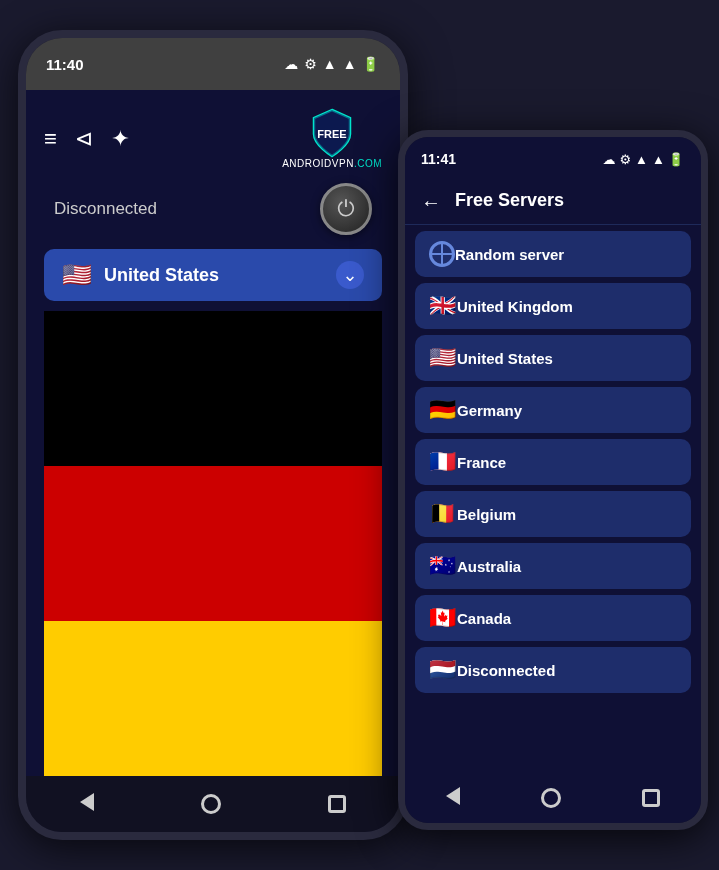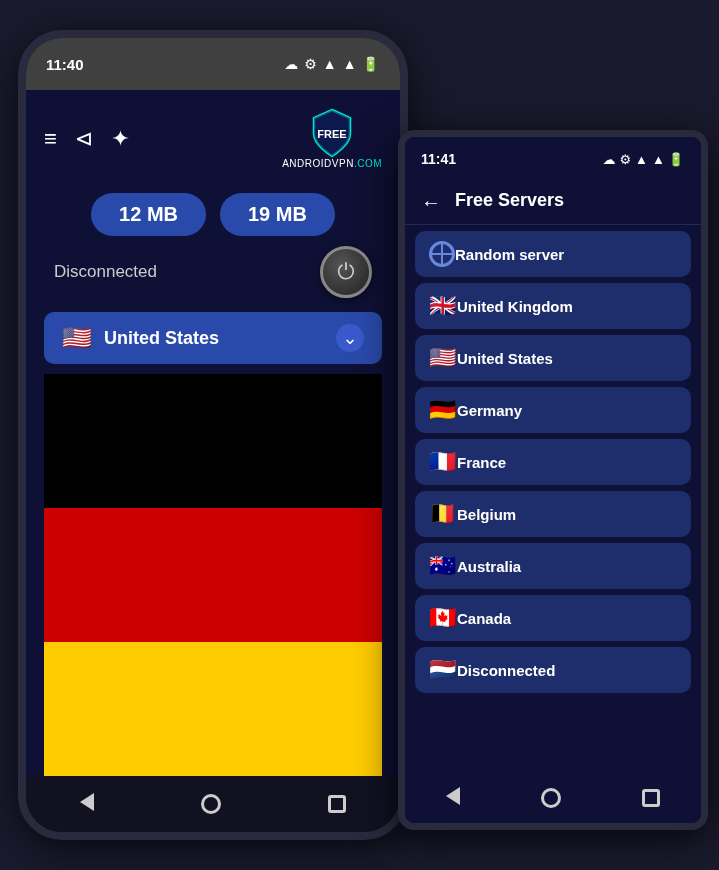--- a/index.html
+++ b/index.html
@@ -244,21 +244,21 @@
     }
 
     
     .phone2 {
       position: absolute;
       left: 398px;
       top: 130px;
       width: 310px;
       height: 700px;
       background: #1a1a2e;
-      border-radius: 16px;
+      border-radius: 30px;
       border: 7px solid #2a2a3e;
       box-shadow: 0 8px 40px rgba(0,0,0,0.8);
       overflow: hidden;
       display: flex;
       flex-direction: column;
       z-index: 10;
     }
 
     .phone2-notch-bar {
       background: #0f1035;
@@ -414,24 +414,20 @@
             <path d="M22 2 L40 10 L40 26 C40 37 22 48 22 48 C22 48 4 37 4 26 L4 10 Z" fill="none" stroke="#00e5cc" stroke-width="2.5"></path>
             <path d="M22 2 L40 10 L40 26 C40 37 22 48 22 48 C22 48 4 37 4 26 L4 10 Z" fill="#0a2060" opacity="0.6"></path>
             <text x="22" y="30" text-anchor="middle" font-size="11" fill="#fff" font-weight="bold">FREE</text>
           </svg>
           <div class="logo-text">
             ANDROIDVPN<span>.COM</span>
           </div>
         </div>
       </div>
 
-      <div class="p1-stats">
-        <div class="p1-stat-pill">12 MB</div>
-        <div class="p1-stat-pill">19 MB</div>
-      </div>
 
       <div class="p1-conn-row">
         <span class="p1-conn-status">Disconnected</span>
         <div class="power-btn"></div>
       </div>
 
       <div class="p1-country-sel">
         <span class="flag">🇺🇸</span>
         <span class="label">United States</span>
         <div class="chevron">⌄</div>

